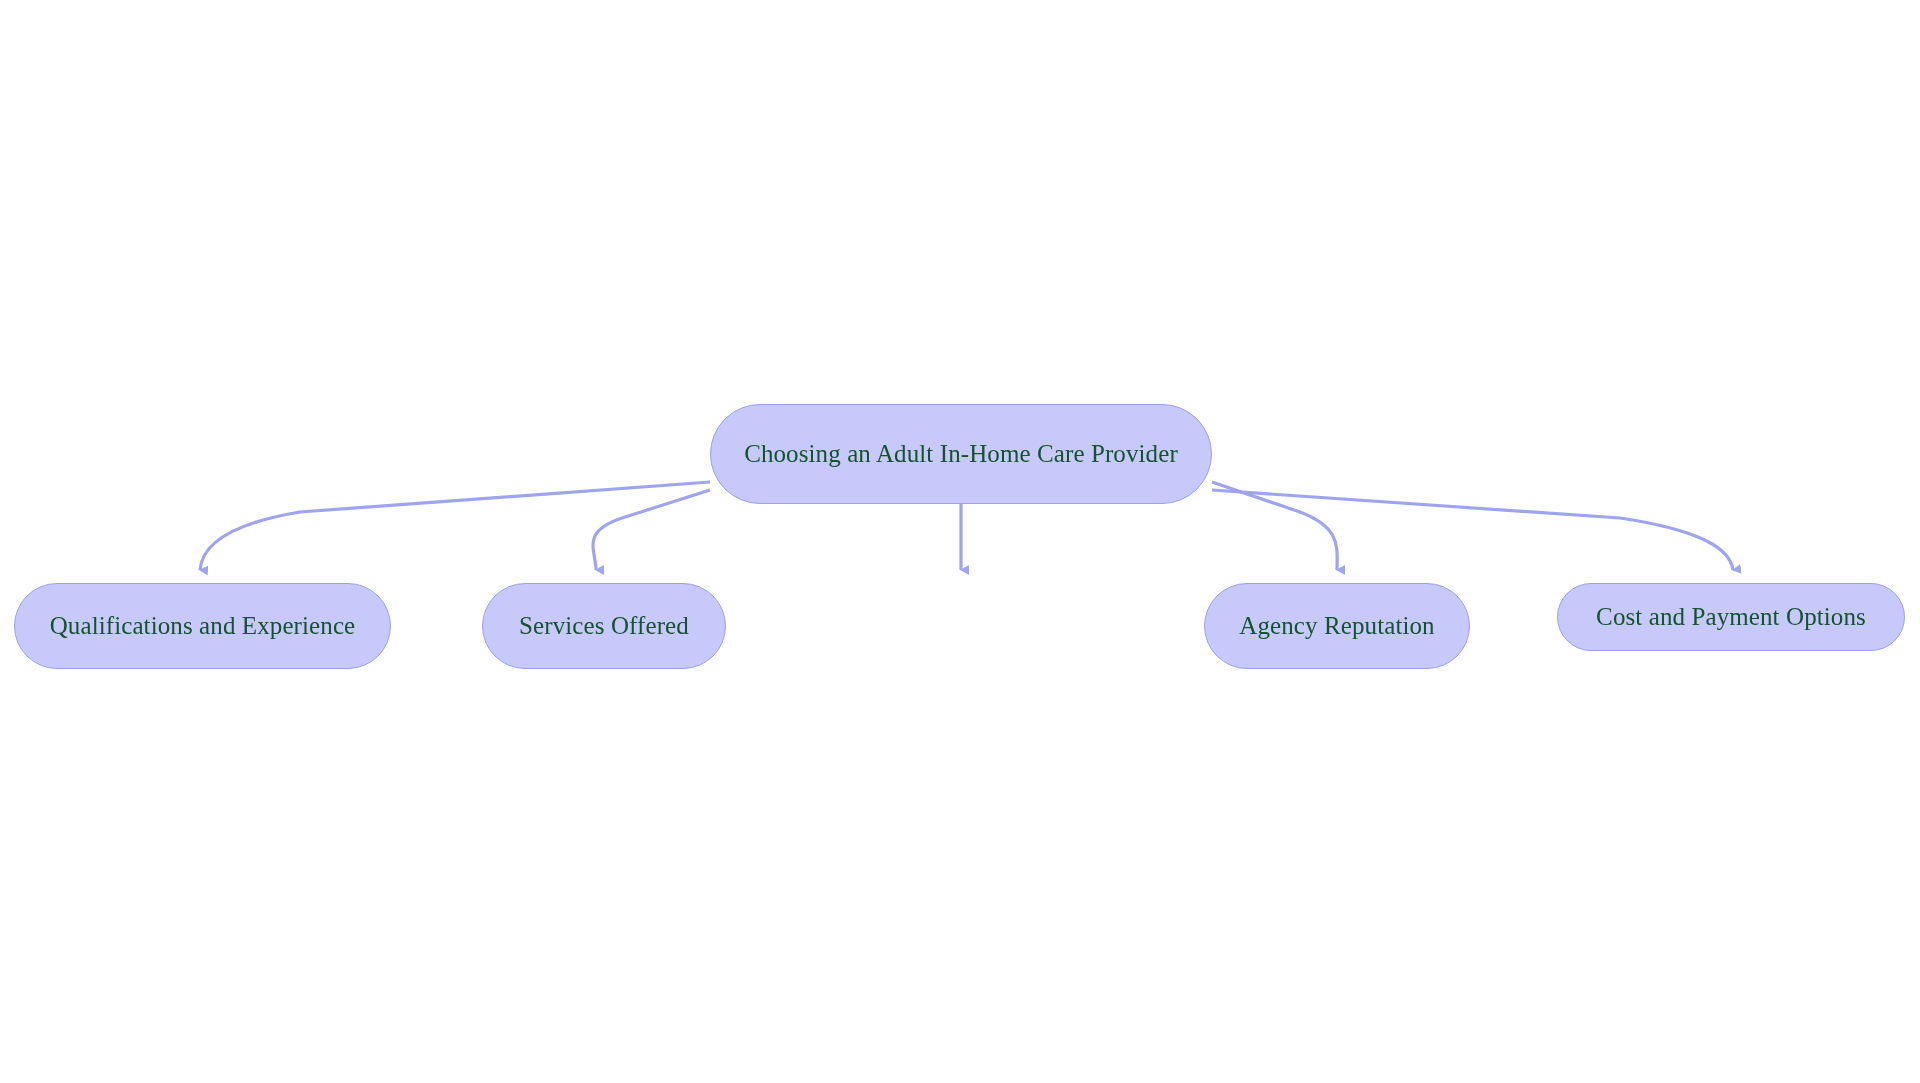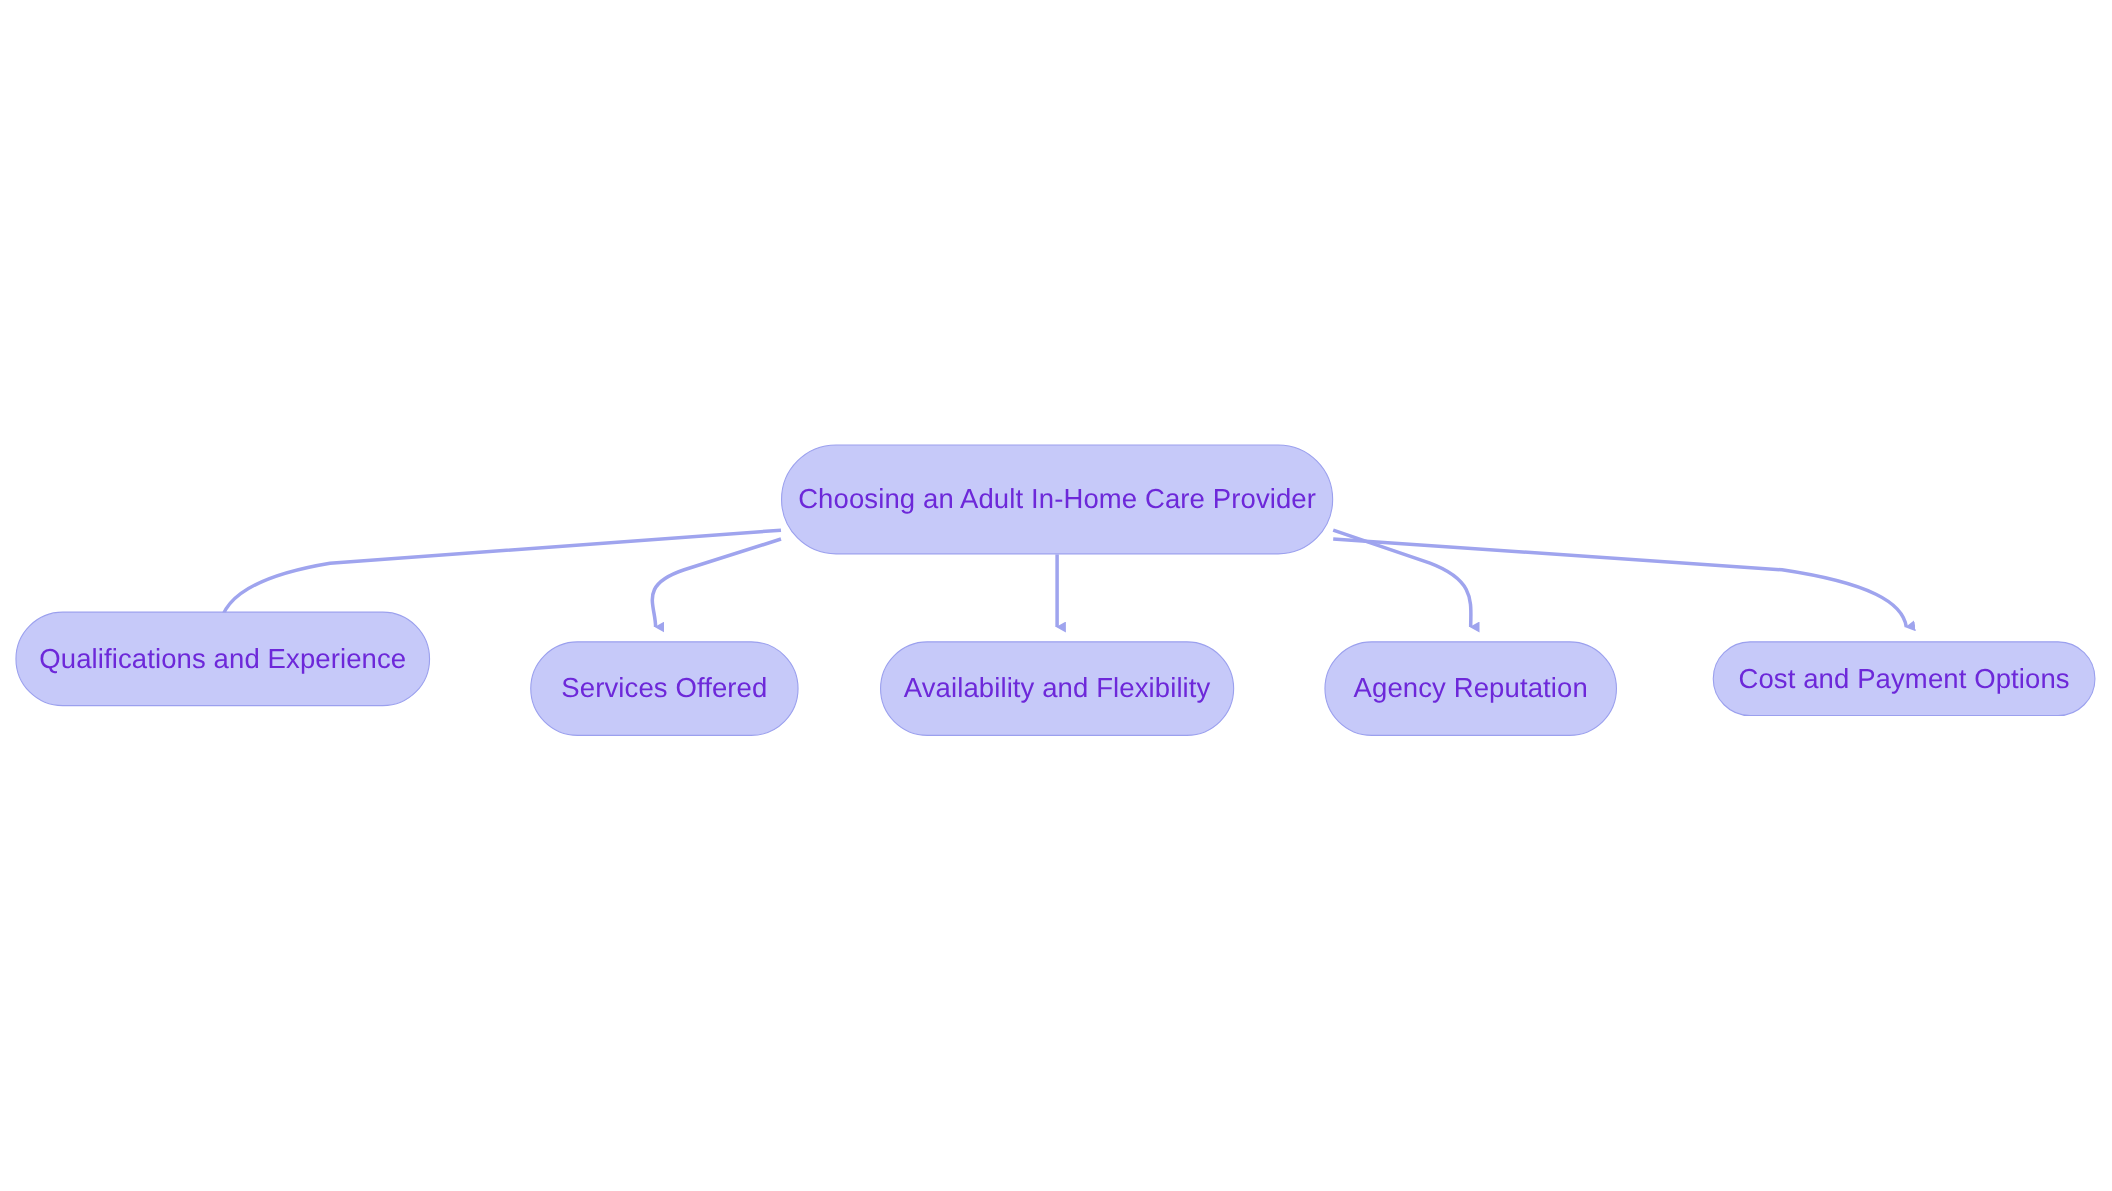--- a/index.html
+++ b/index.html
@@ -32,22 +32,22 @@
     box-sizing: border-box;
     background: #c6c9f9;
     border: 1.6px solid #9ba0ee;
     border-radius: 999px;
     display: flex;
     align-items: center;
     justify-content: center;
     text-align: center;
   }
   .node-label {
-    color: #6d28d9;
-    font-family: Liberation Sans, sans-serif;
+    color: #14532d;
+    font-family: Liberation Serif, serif;
     font-size: 25px;
     font-weight: 400;
     letter-spacing: 0.1px;
     line-height: 1.15;
     white-space: nowrap;
   }
   .root .node-label {
     font-size: 25px;
   }
 </style>
@@ -73,31 +73,28 @@
       <path d="M 1212,482 L 1300,512 C 1342,528 1337,548 1337,570" marker-end="url(#arrowhead)"></path>
 
       <path d="M 1212,490 L 1620,518 C 1700,530 1730,548 1733,570" marker-end="url(#arrowhead)"></path>
     </g>
   </svg>
 
   <div class="node root" style="left:710px; top:404px; width:502px; height:100px;">
     <span class="node-label">Choosing an Adult In-Home Care Provider</span>
   </div>
 
-  <div class="node" style="left:14px; top:556px; width:377px; height:86px;">
+  <div class="node" style="left:14px; top:583px; width:377px; height:86px;">
     <span class="node-label">Qualifications and Experience</span>
   </div>
 
   <div class="node" style="left:482px; top:583px; width:244px; height:86px;">
     <span class="node-label">Services Offered</span>
   </div>
 
-  <div class="node" style="left:800px; top:583px; width:322px; height:86px;">
-    <span class="node-label">Availability and Flexibility</span>
-  </div>
 
   <div class="node" style="left:1204px; top:583px; width:266px; height:86px;">
     <span class="node-label">Agency Reputation</span>
   </div>
 
   <div class="node" style="left:1557px; top:583px; width:348px; height:68px;">
     <span class="node-label">Cost and Payment Options</span>
   </div>
 
 </div>

